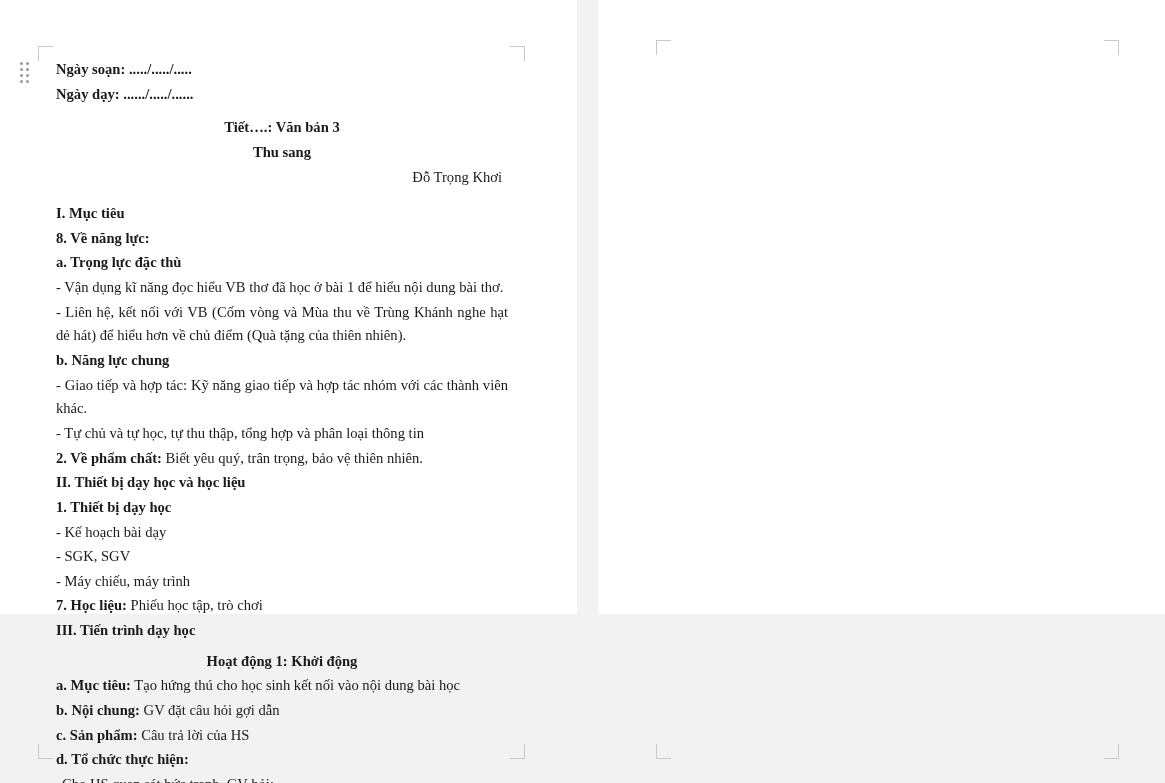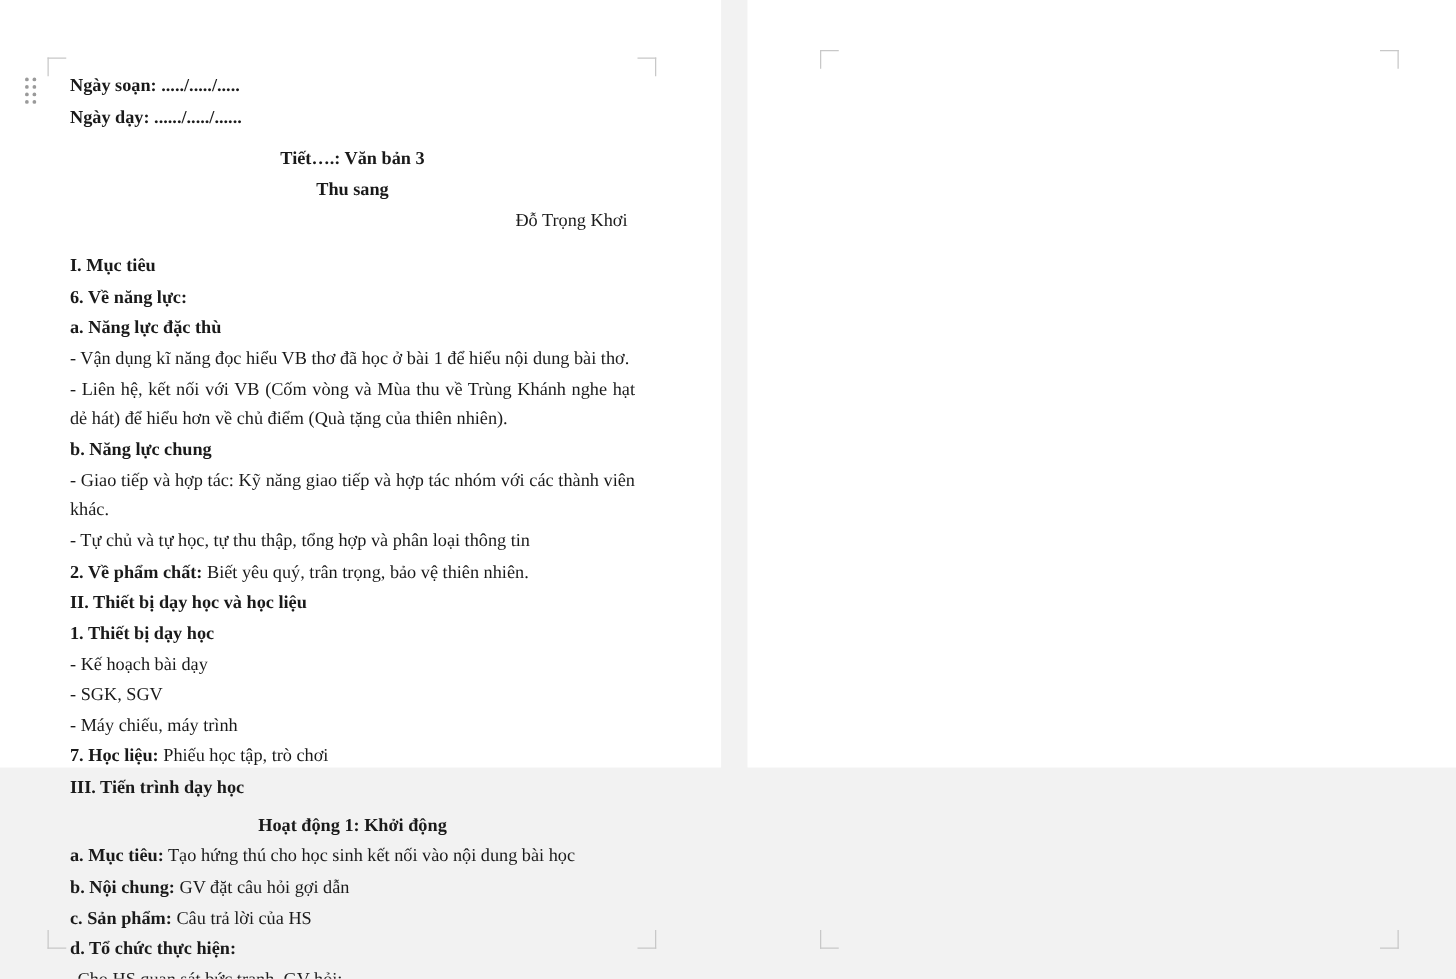--- a/index.html
+++ b/index.html
@@ -115,22 +115,22 @@
     </div>
 
     <div class="content content-left">
       <p class="b">Ngày soạn: ...../...../.....</p>
       <p class="b">Ngày dạy: ....../...../......</p>
       <p class="b center" style="margin-top:10px;">Tiết….: Văn bản 3</p>
       <p class="b center">Thu sang</p>
       <p class="right" style="margin-top:0; padding-right:6px;">Đỗ Trọng Khơi</p>
 
       <p class="b" style="margin-top:13px;">I. Mục tiêu</p>
-      <p class="b">6. Về năng lực:</p>
-      <p class="b">a. Năng lực đặc thù</p>
+      <p class="b">8. Về năng lực:</p>
+      <p class="b">a. Trọng lực đặc thù</p>
       <p class="just">- Vận dụng kĩ năng đọc hiểu VB thơ đã học ở bài 1 để hiểu nội dung bài thơ.</p>
       <p class="just">- Liên hệ, kết nối với VB (Cốm vòng và Mùa thu về Trùng Khánh nghe hạt dẻ hát) để hiểu hơn về chủ điểm (Quà tặng của thiên nhiên).</p>
       <p class="b">b. Năng lực chung</p>
       <p class="just">- Giao tiếp và hợp tác: Kỹ năng giao tiếp và hợp tác nhóm với các thành viên khác.</p>
       <p class="just">- Tự chủ và tự học, tự thu thập, tổng hợp và phân loại thông tin</p>
       <p><span class="b">2. Về phẩm chất:</span><span> Biết yêu quý, trân trọng, bảo vệ thiên nhiên.</span></p>
       <p class="b">II. Thiết bị dạy học và học liệu</p>
       <p class="b"> 1. Thiết bị dạy học</p>
       <p>- Kế hoạch bài dạy</p>
       <p>- SGK, SGV</p>

